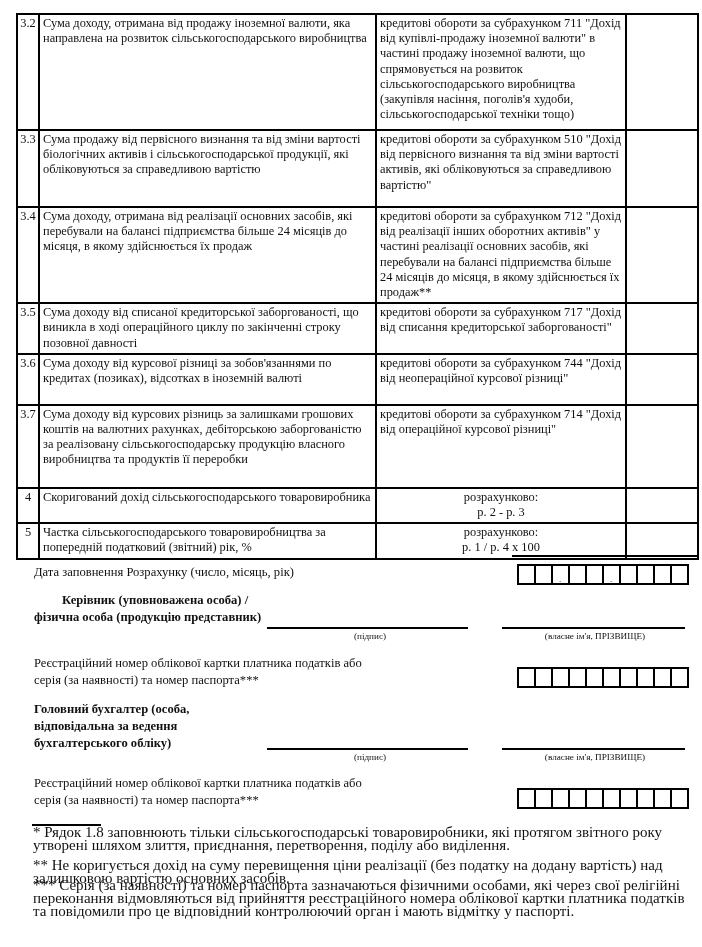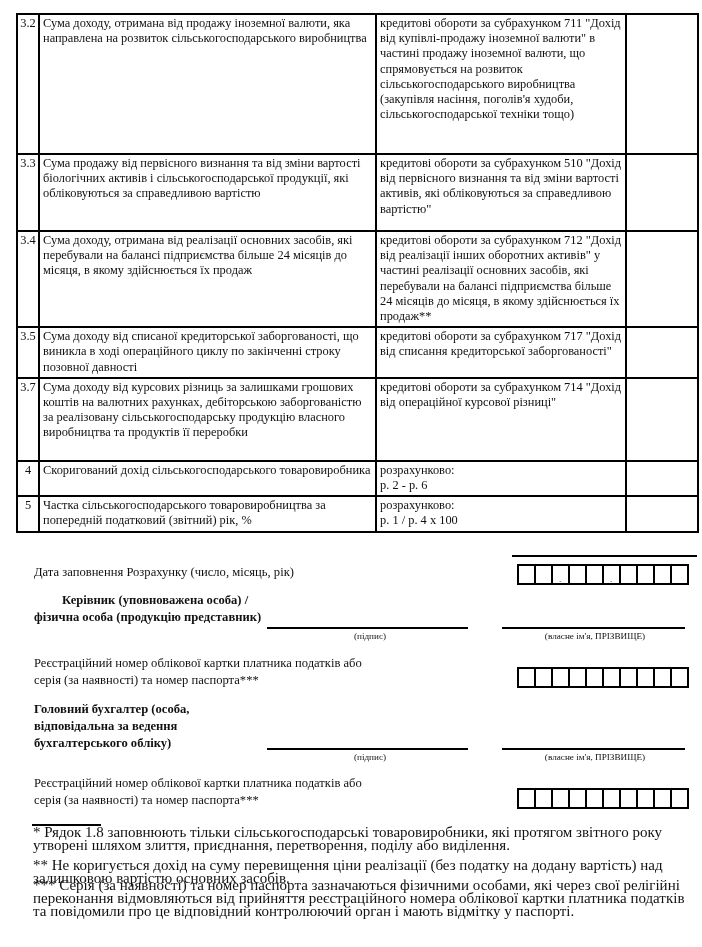--- a/index.html
+++ b/index.html
@@ -2,21 +2,21 @@
 <html><head>
 <meta charset="utf-8">
 <style>
   html, body { margin: 0; padding: 0; background: #ffffff; }
   body { width: 702px; height: 947px; position: relative; overflow: hidden;
          font-family: "Liberation Serif", serif; color: #111; }
   .tbl { position: absolute; left: 16px; top: 13px; width: 681px;
          border-collapse: collapse; table-layout: fixed; font-size: 12.4px; line-height: 15.2px; }
   .tbl td { border: 2px solid #000; vertical-align: top; padding: 1px 3px 2px 3px; }
   .tbl td.num { text-align: center; padding: 1px 1px; }
-  .tbl td.src.center { text-align: left; margin-left: 24px; }
+  .tbl td.src.center { text-align: center; margin-left: 24px; }
   .tbl td.val { }
   .abs { position: absolute; }
   .lbl { font-size: 12.6px; line-height: 17px; }
   .bold { font-weight: bold; }
   .line { position: absolute; height: 2px; background: #000; }
   .cap { position: absolute; font-size: 9.2px; text-align: center; }
   .boxes { position: absolute; display: flex; border: 2px solid #000; height: 17px; }
   .boxes .cell { width: 15px; height: 17px; border-left: 2px solid #000; position: relative; }
   .boxes .cell:first-child { border-left: none; }
   .boxes .cell .dot { position: absolute; left: 6px; top: 9px; font-size: 9px; line-height: 9px; }
@@ -27,21 +27,21 @@
 <body>
 
 <table class="tbl">
   <colgroup>
     <col style="width:22px">
       <col style="width:337px">
       <col style="width:250px">
       <col style="width:72px">
   </colgroup>
   <tbody>
-      <tr style="height:140px">
+      <tr style="height:116px">
     <td class="num">3.2</td>
     <td>Сума доходу, отримана від продажу іноземної валюти, яка направлена на розвиток сільськогосподарського виробництва</td>
     <td class="src">кредитові обороти за субрахунком 711 "Дохід від купівлі-продажу іноземної валюти" в частині продажу іноземної валюти, що спрямовується на розвиток сільськогосподарського виробництва (закупівля насіння, поголів'я худоби, сільськогосподарської техніки тощо)</td>
     <td class="val"></td>
   </tr>
   <tr style="height:77px">
     <td class="num">3.3</td>
     <td>Сума продажу від первісного визнання та від зміни вартості біологічних активів і сільськогосподарської продукції, які обліковуються за справедливою вартістю</td>
     <td class="src">кредитові обороти за субрахунком 510 "Дохід від первісного визнання та від зміни вартості активів, які обліковуються за справедливою вартістю"</td>
     <td class="val"></td>
@@ -51,32 +51,38 @@
     <td>Сума доходу, отримана від реалізації основних засобів, які перебували на балансі підприємства більше 24 місяців до місяця, в якому здійснюється їх продаж</td>
     <td class="src">кредитові обороти за субрахунком 712 "Дохід від реалізації інших оборотних активів" у частині реалізації основних засобів, які перебували на балансі підприємства більше 24 місяців до місяця, в якому здійснюється їх продаж**</td>
     <td class="val"></td>
   </tr>
   <tr style="height:36px">
     <td class="num">3.5</td>
     <td>Сума доходу від списаної кредиторської заборгованості, що виникла в ході операційного циклу по закінченні строку позовної давності</td>
     <td class="src">кредитові обороти за субрахунком 717 "Дохід від списання кредиторської заборгованості"</td>
     <td class="val"></td>
   </tr>
+  <tr style="height:51px">
+    <td class="num">3.6</td>
+    <td>Сума доходу від курсової різниці за зобов'язаннями по кредитах (позиках), відсотках в іноземній валюті</td>
+    <td class="src">кредитові обороти за субрахунком 744 "Дохід від неопераційної курсової різниці"</td>
+    <td class="val"></td>
+  </tr>
   <tr style="height:83px">
     <td class="num">3.7</td>
     <td>Сума доходу від курсових різниць за залишками грошових коштів на валютних рахунках, дебіторською заборгованістю за реалізовану сільськогосподарську продукцію власного виробництва та продуктів її переробки</td>
     <td class="src">кредитові обороти за субрахунком 714 "Дохід від операційної курсової різниці"</td>
     <td class="val"></td>
   </tr>
   <tr style="height:34px">
     <td class="num">4</td>
     <td>Скоригований дохід сільськогосподарського товаровиробника</td>
     <td class="src center">
       <div>розрахунково:</div>
-      <div>р. 2 - р. 6</div>
+      <div>р. 2 - р. 3</div>
     </td>
     <td class="val"></td>
   </tr>
   <tr style="height:34px">
     <td class="num">5</td>
     <td>Частка сільськогосподарського товаровиробництва за попередній податковий (звітний) рік, %</td>
     <td class="src center">
       <div>розрахунково:</div>
       <div>р. 1 / р. 4 х 100</div>
     </td>

